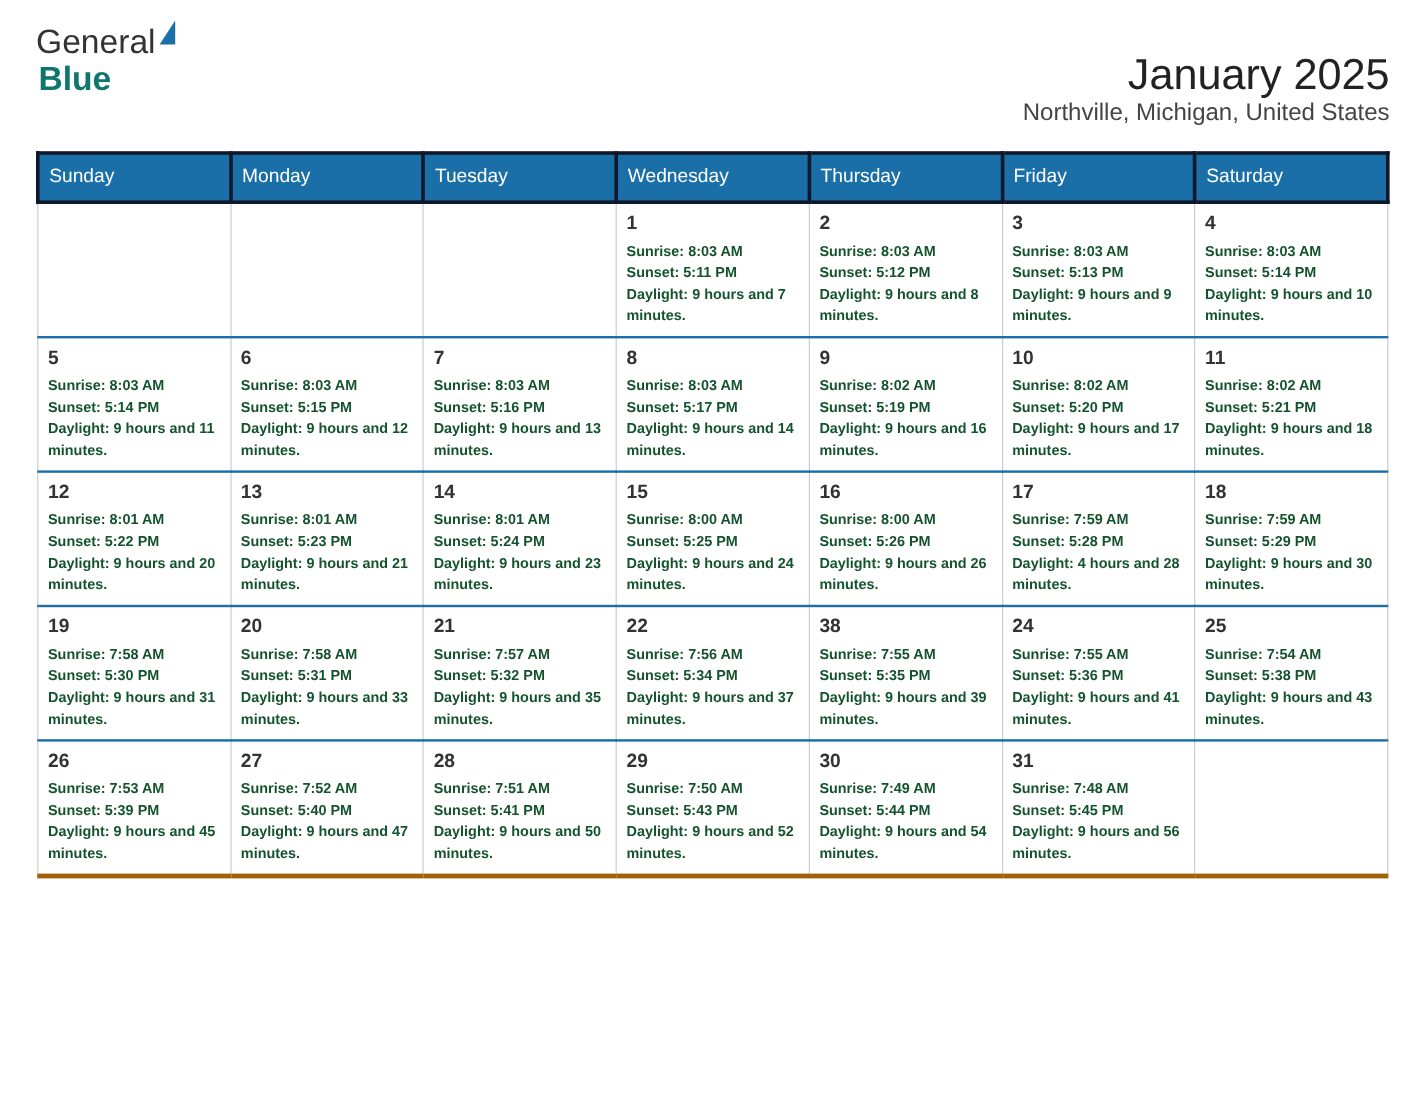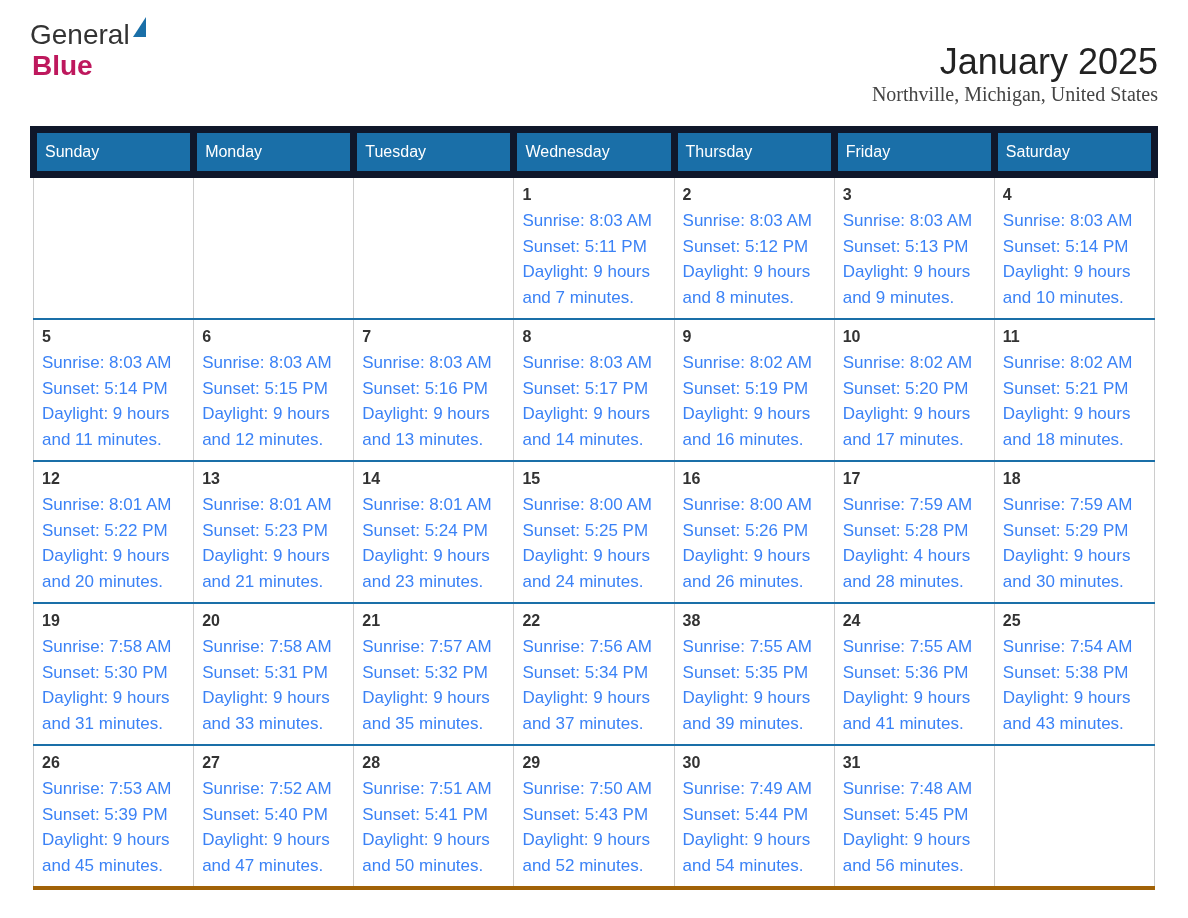--- a/index.html
+++ b/index.html
@@ -21,48 +21,47 @@
       align-items: center;
     }
     .logo-text-general {
       font-size: 28px;
       font-weight: normal;
       color: #333;
     }
     .logo-text-blue {
       font-size: 28px;
       font-weight: bold;
-      color: #be185d;
+      color: #0f766e;
     }
     .title-section {
       text-align: right;
     }
     .month-title {
       font-size: 36px;
       font-weight: normal;
       color: #222;
       margin-top: 21px;
     }
     .location-title {
       font-size: 20px;
       color: #444;
-      font-family: Liberation Serif, serif;
     }
     table {
       width: 100%;
       border-collapse: collapse;
     }
     thead th {
       background-color: #1a6fa8;
       color: #fff;
       padding: 10px 8px;
       text-align: left;
       font-size: 16px;
       font-weight: normal;
-      border: 7px solid #0f172a;
+      border: 3px solid #0f172a;
     }
     tbody td {
       vertical-align: top;
       padding: 8px;
       border: 1px solid #ccc;
       width: calc(100% / 7);
       min-height: 110px;
       font-size: 13px;
       color: #333;
       border-bottom: 2px solid #1a6fa8;
@@ -76,23 +75,24 @@
     tbody tr td:first-child {
       border-left: 1px solid #ccc;
     }
     .day-number {
       font-size: 16px;
       font-weight: bold;
       margin-bottom: 4px;
       display: block;
     }
     .day-info {
-      font-size: 17px;
+      font-size: 12px;
       line-height: 1.5;
-      color: #3b82f6;
+      color: #14532d;
+      font-weight: bold;
     }
     .empty-cell {
       background: #fff;
     }
     tbody tr {
       border-bottom: 2px solid #1a6fa8;
     }
   </style>
 </head>
 <body>

